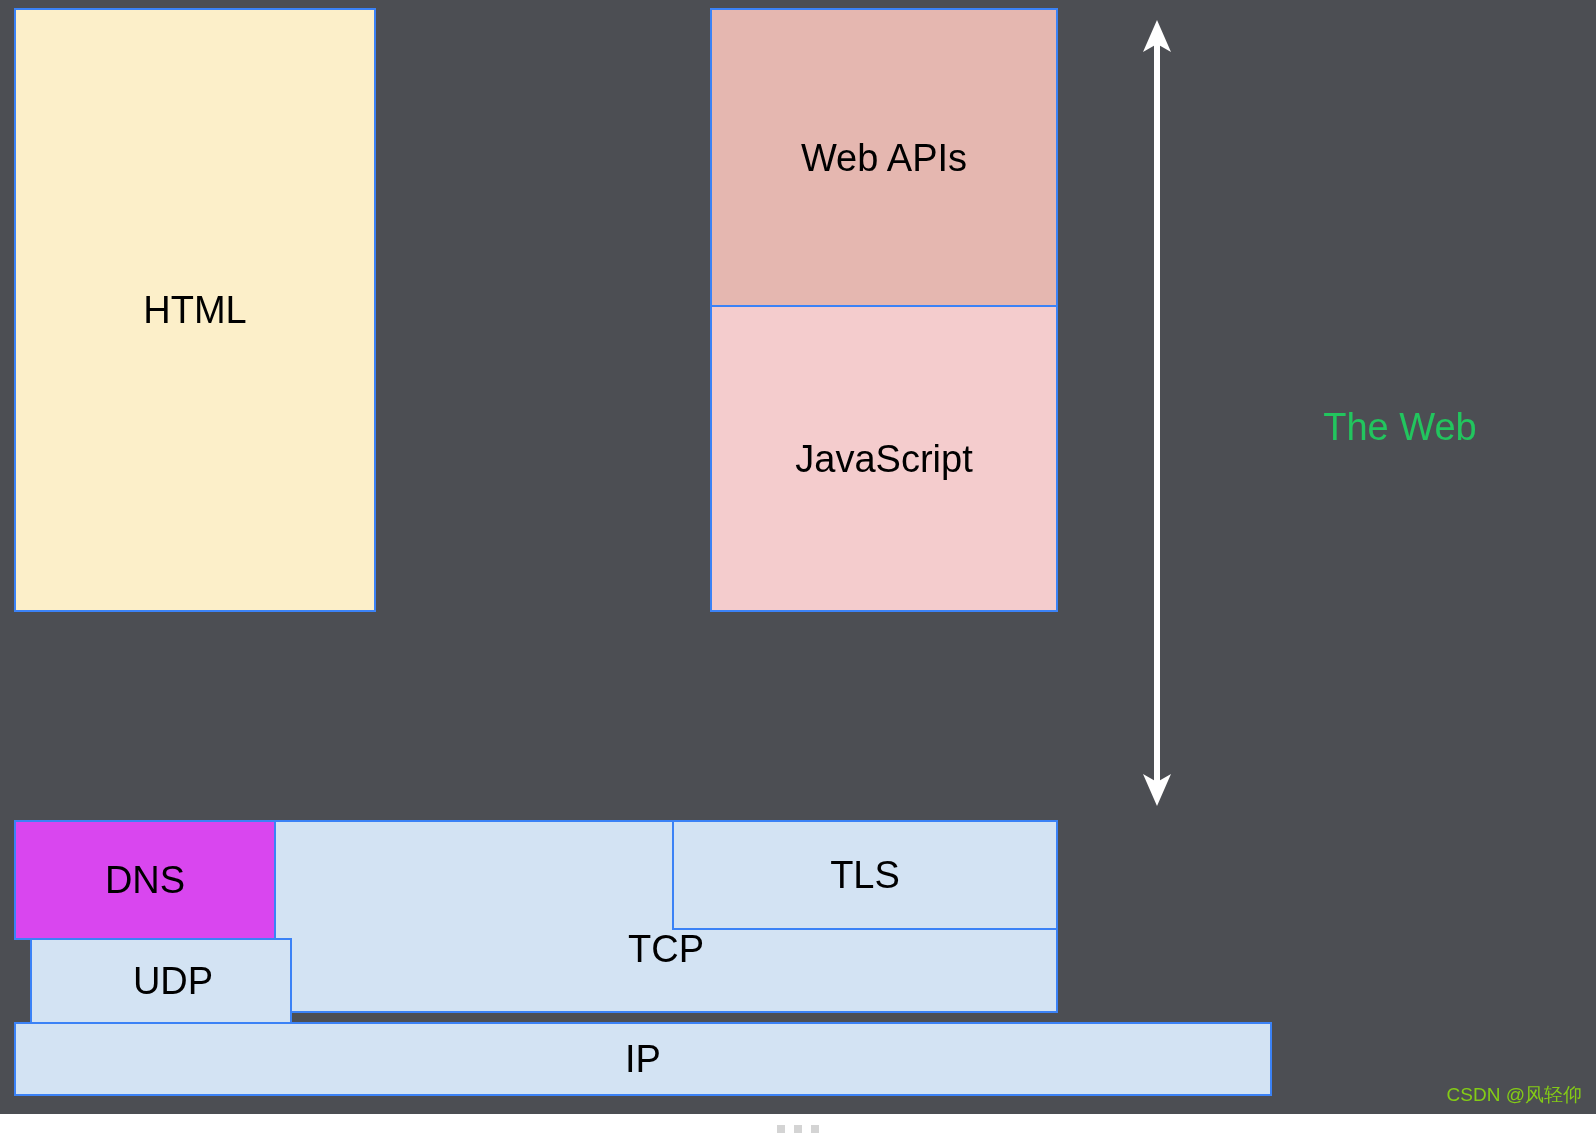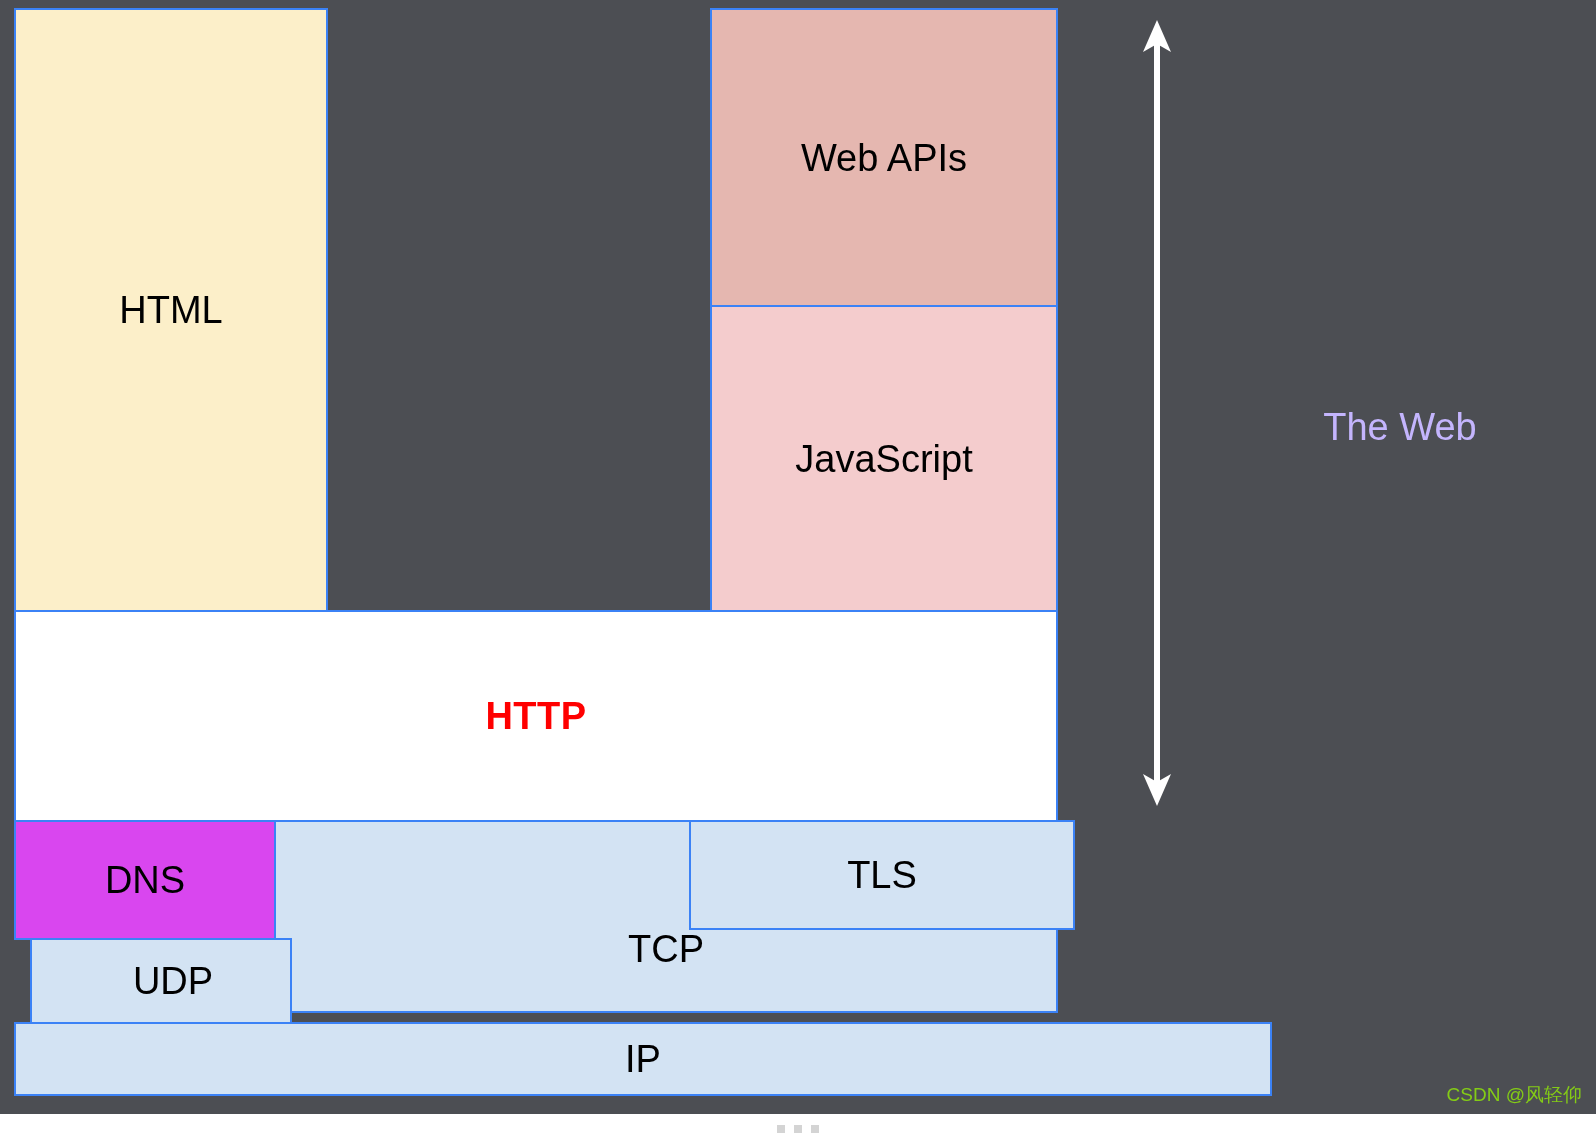--- a/index.html
+++ b/index.html
@@ -26,53 +26,53 @@
     display: flex;
     align-items: center;
     justify-content: center;
     color: #000000;
     font-size: 38px;
     line-height: 1;
     font-family: "Liberation Sans", sans-serif;
   }
 
   
-  .b-html      { left: 14px;  top: 8px;    width: 314px;  height: 604px; background: #FCEFC9; }
+  .b-html      { left: 14px;  top: 8px;    width: 362px;  height: 604px; background: #FCEFC9; }
   .b-css       { left: 362px; top: 8px;    width: 350px;  height: 604px; background: #FBE2CD; }
   .b-webapis   { left: 710px; top: 8px;    width: 348px;  height: 299px; background: #E5B7B0; }
   .b-js        { left: 710px; top: 305px;  width: 348px;  height: 307px; background: #F4CCCD; }
 
   
   .b-http      { left: 14px;  top: 610px;  width: 1044px; height: 212px; background: #FFFFFF; }
   .b-http span { color: #FF0000; font-weight: bold; font-size: 38px; letter-spacing: .5px; }
 
   
   .b-dns       { left: 14px;  top: 820px;  width: 262px;  height: 120px; background: #d946ef; }
   .b-udp       { left: 30px;  top: 938px;  width: 262px;  height: 86px;  background: #D3E3F3; padding-left: 24px; }
   .b-tcp       { left: 274px; top: 820px;  width: 784px;  height: 193px; background: #D3E3F3;
                  align-items: flex-start; padding-top: 108px; text-align: center; }
-  .b-tls       { left: 689px; top: 820px;  width: 386px;  height: 110px; background: #D3E3F3; }
+  .b-tls       { left: 672px; top: 820px;  width: 386px;  height: 110px; background: #D3E3F3; }
   .b-ip        { left: 14px;  top: 1022px; width: 1258px; height: 74px;  background: #D3E3F3; }
 
   
   #scope-arrow {
     position: absolute;
     left: 1122px;
     top: 18px;
     width: 70px;
     height: 790px;
   }
 
   #the-web-label {
     position: absolute;
     left: 1240px;
     top: 408px;
     width: 320px;
     text-align: center;
-    color: #c4b5fd;
+    color: #22c55e;
     font-size: 38px;
     line-height: 1;
     font-family: "Liberation Sans", sans-serif;
   }
 
   
   #watermark {
     position: absolute;
     right: 14px;
     bottom: 36px;
@@ -112,23 +112,20 @@
 
 
   <div class="box b-webapis">
     <span>Web APIs</span>
   </div>
 
   <div class="box b-js">
     <span>JavaScript</span>
   </div>
 
-  <div class="box b-http">
-    <span>HTTP</span>
-  </div>
 
   <div class="box b-tcp">
     <span>TCP</span>
   </div>
 
   <div class="box b-dns">
     <span>DNS</span>
   </div>
 
   <div class="box b-udp">

